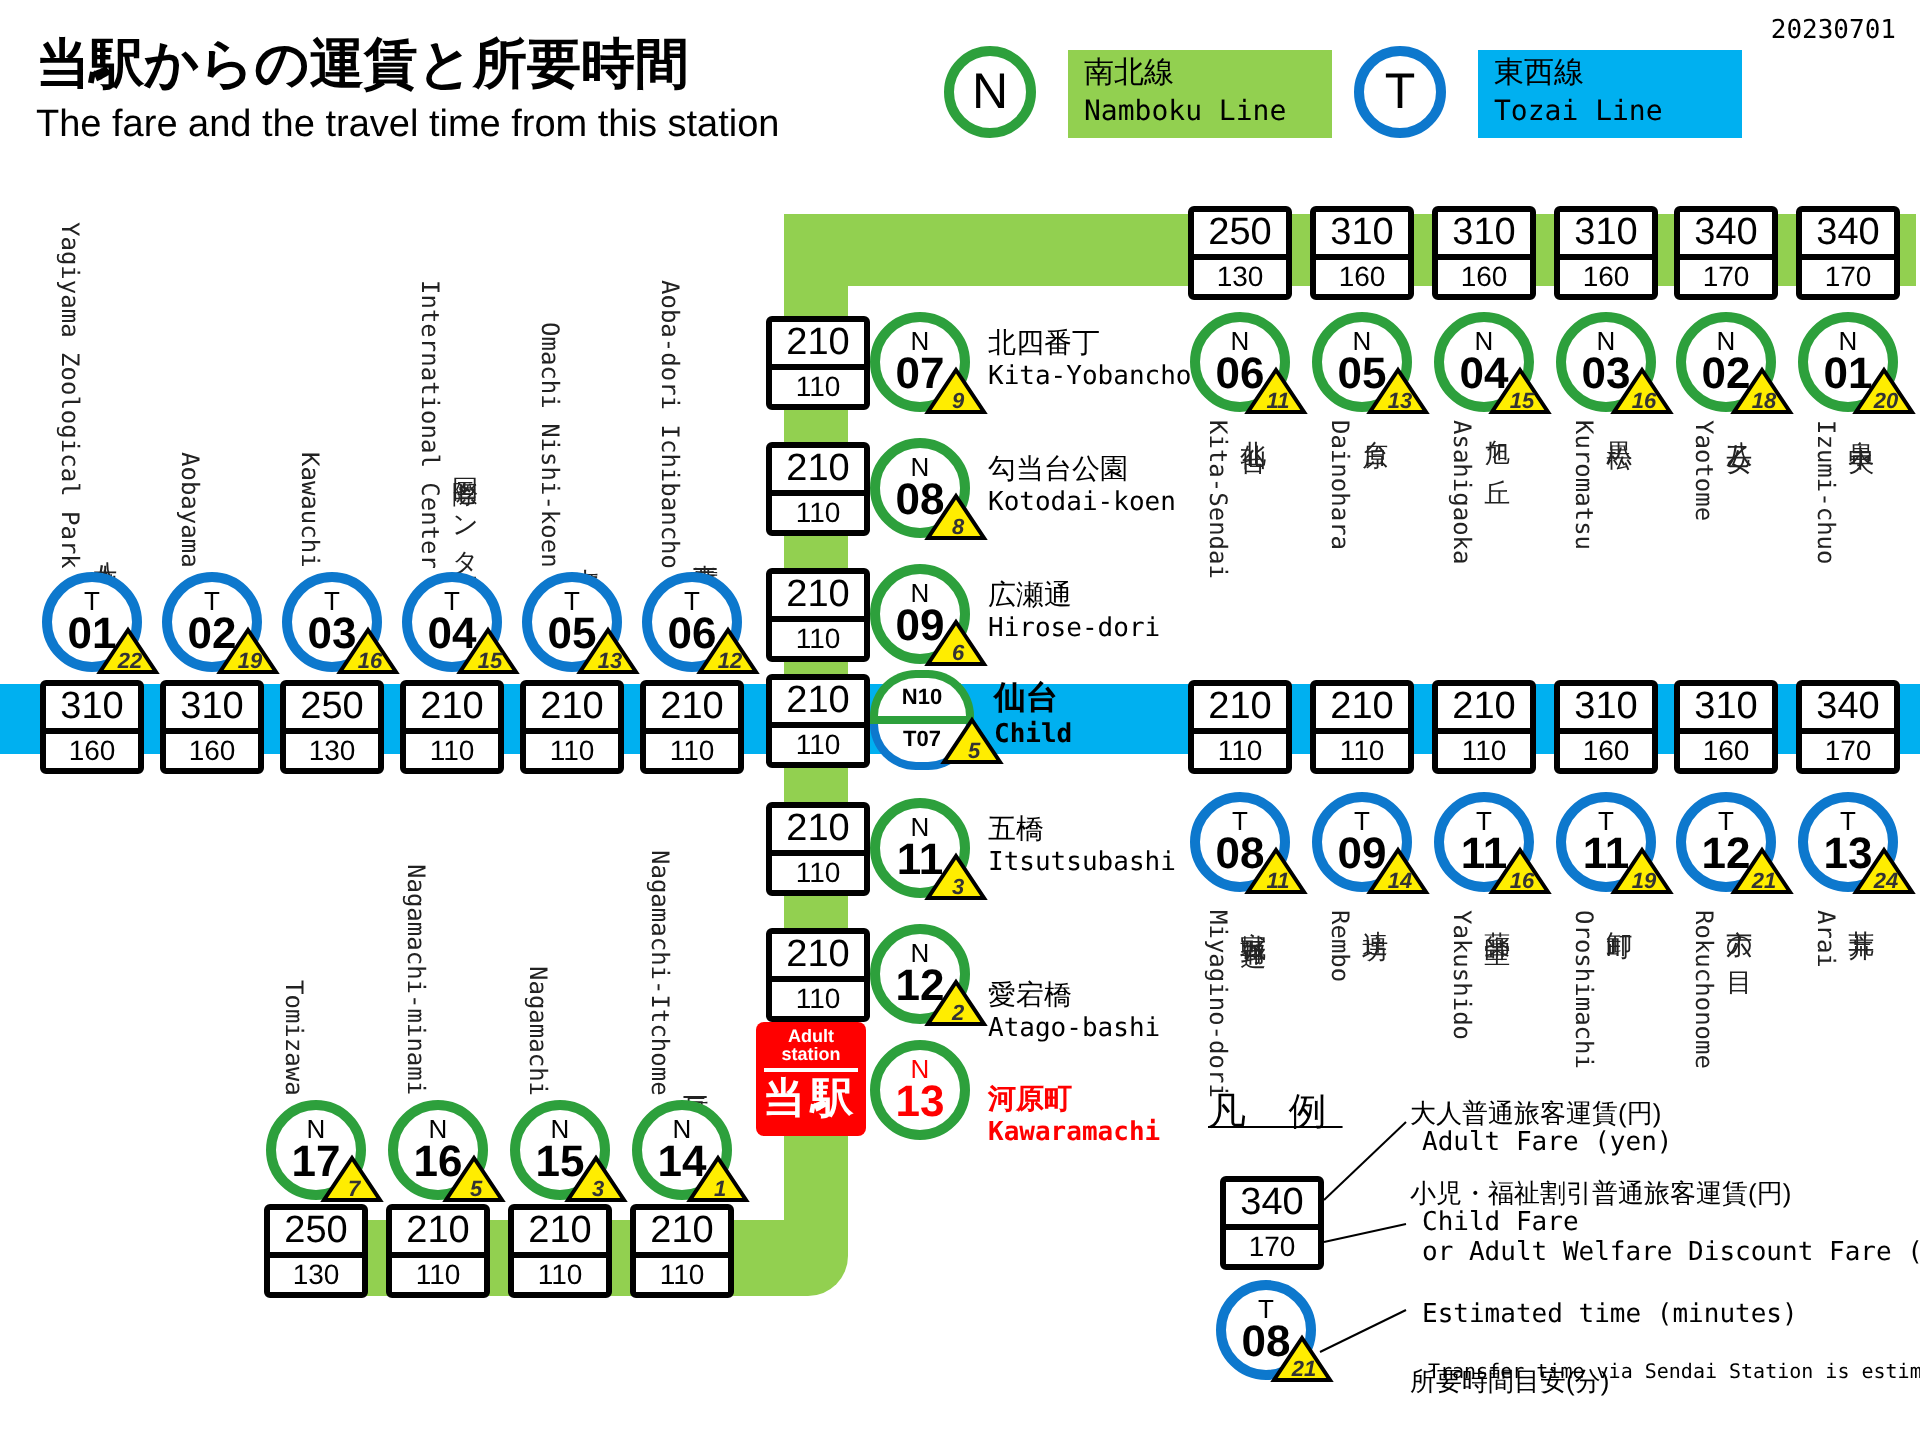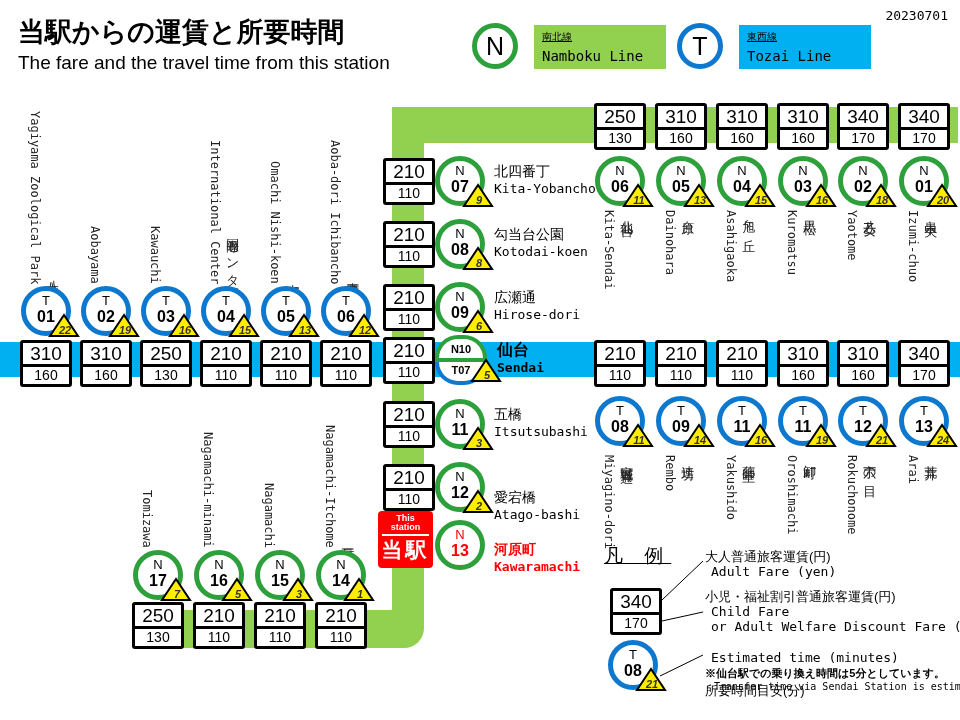--- a/index.html
+++ b/index.html
@@ -13,21 +13,21 @@
            border-radius:3px;background:#fff;z-index:4;text-align:center;}
   .farebox .adult{font-size:19px;line-height:21px;border-bottom:3px solid #000;}
   .farebox .child{font-size:14px;line-height:17px;}
   
   .circle{position:absolute;width:50px;height:50px;border-radius:50%;background:#fff;
           box-sizing:border-box;display:flex;flex-direction:column;align-items:center;
           justify-content:center;z-index:5;}
   .circle.g{border:5px solid var(--ngreen,#2DA03C);}
   .circle.b{border:5px solid var(--tblue,#0D78CD);}
   .circle .ltr{font-size:13px;line-height:12px;}
-  .circle .num{font-size:16px;font-weight:bold;line-height:20px;}
+  .circle .num{font-size:22px;font-weight:bold;line-height:20px;}
   .circle.red .ltr,.circle.red .num{color:var(--red,#f00);}
   .tri{position:absolute;z-index:6;width:32px;height:25px;}
   
   .vname{position:absolute;display:flex;align-items:flex-start;gap:1px;z-index:3;
          transform:translateX(-54%);}
   .vname.bottom{align-items:flex-end;}
   .vname span{writing-mode:vertical-rl;text-orientation:mixed;display:block;color:#222;}
   .vname .ja{font-size:13px;letter-spacing:2px;}
   .vname .en{font-size:12px;font-family:"DejaVu Sans Mono",monospace;}
   
@@ -57,21 +57,21 @@
   .hdr-sub{position:absolute;left:18px;top:52px;font-size:19px;z-index:7;}
   .date{position:absolute;right:12px;top:8px;font-size:13px;z-index:7;}
   .bigcircle{position:absolute;width:46px;height:46px;border-radius:50%;background:#fff;
              box-sizing:border-box;display:flex;align-items:center;justify-content:center;
              font-size:25px;z-index:7;}
   .bigcircle.g{border:5px solid var(--ngreen,#2DA03C);}
   .bigcircle.b{border:5px solid var(--tblue,#0D78CD);}
   .linebox{position:absolute;width:132px;height:44px;box-sizing:border-box;padding:2px 8px;z-index:7;}
   .linebox.g{background:var(--nband,#92D050);}
   .linebox.b{background:var(--tband,#00B0F0);}
-  .linebox .l1{font-size:10px;line-height:20px;text-decoration:underline;}
+  .linebox .l1{font-size:15px;line-height:20px;}
   .linebox .l2{font-size:14px;line-height:19px;}
   
   .lgtext{position:absolute;z-index:7;font-size:13px;white-space:nowrap;}
   .lg-head{position:absolute;left:604px;top:543px;font-size:19px;letter-spacing:8px;z-index:7;text-decoration:underline;}
   .note-ja{font-size:11px;font-weight:bold;}
   .note-en{font-size:10px;}
   #legend-lines{position:absolute;left:0;top:0;z-index:2;pointer-events:none;}
 </style>
 </head>
 <body>
@@ -97,21 +97,21 @@
   </div>
   <div class="bigcircle b" style="left:677px;top:23px;">
     <span>T</span>
   </div>
   <div class="linebox b" style="left:739px;top:25px;">
     <div class="l1">東西線</div>
     <div class="l2 mono">Tozai Line</div>
   </div>
 
   <div class="thisbox">
-    <div class="ten">This station</div>
+    <div class="ten">Adult station</div>
     <div class="tja">当駅</div>
   </div>
 
   <div class="lg-head">凡 例</div>
   <div class="farebox" style="left:610px;top:588px;">
     <div class="adult">340</div>
     <div class="child">170</div>
   </div>
   <div class="circle b" style="left:608px;top:640px;">
     <div class="ltr">T</div>
@@ -123,21 +123,20 @@
       <text x="17" y="21" text-anchor="middle" font-size="11" font-style="italic" font-weight="bold" fill="#333">21</text>
     </svg>
   </div>
   <div class="lgtext" style="left:705px;top:548px;">大人普通旅客運賃(円)</div>
   <div class="lgtext mono" style="left:711px;top:564px;">Adult Fare (yen)</div>
   <div class="lgtext" style="left:705px;top:588px;">小児・福祉割引普通旅客運賃(円)</div>
   <div class="lgtext mono" style="left:711px;top:604px;">Child Fare</div>
   <div class="lgtext mono" style="left:711px;top:619px;">or Adult Welfare Discount Fare (yen)</div>
   <div class="lgtext" style="left:705px;top:634px;margin-top:48px;">所要時間目安(分)</div>
   <div class="lgtext mono" style="left:711px;top:650px;">Estimated time (minutes)</div>
-  <div class="lgtext note-ja" style="left:705px;top:666px;">※仙台駅での乗り換え時間は5分としています。</div>
   <div class="lgtext note-en mono" style="left:714px;top:681px;">Transfer time via Sendai Station is estimated as 5 minutes.</div>
 
   <svg id="legend-lines" width="960" height="720">
     <line x1="662" y1="600" x2="703" y2="561" stroke="#000" stroke-width="1"></line>
     <line x1="662" y1="621" x2="703" y2="612" stroke="#000" stroke-width="1"></line>
     <line x1="660" y1="676" x2="703" y2="655" stroke="#000" stroke-width="1"></line>
   </svg>
 
 <div class="farebox" style="left: 594px; top: 103px;">
       <div class="adult">250</div>
@@ -547,21 +546,21 @@
       <div class="dtop">N10</div>
       <div class="dmid"></div>
       <div class="dbot">T07</div>
     </div>
     <div class="tri" style="left: 470px; top: 358px;"><svg width="32" height="25" viewBox="0 0 32 25">
         <polygon points="16,2 30,23 2,23" fill="#FFED00" stroke="#000" stroke-width="2"></polygon>
         <text x="17" y="21" text-anchor="middle" font-size="11" font-style="italic" font-weight="bold" fill="#333">5</text>
       </svg></div>
     <div class="hlabel big" style="left: 497px; top: 341px;">
       <div class="hja">仙台</div>
-      <div class="hen mono">Sendai</div>
+      <div class="hen mono">Child</div>
     </div>
     <div class="farebox" style="left: 383px; top: 401px;">
       <div class="adult">210</div>
       <div class="child">110</div>
     </div>
     <div class="circle g" style="left: 435px; top: 399px;">
       <div class="ltr">N</div>
       <div class="num">11</div>
     </div>
     <div class="tri" style="left: 462px; top: 426px;"><svg width="32" height="25" viewBox="0 0 32 25">

